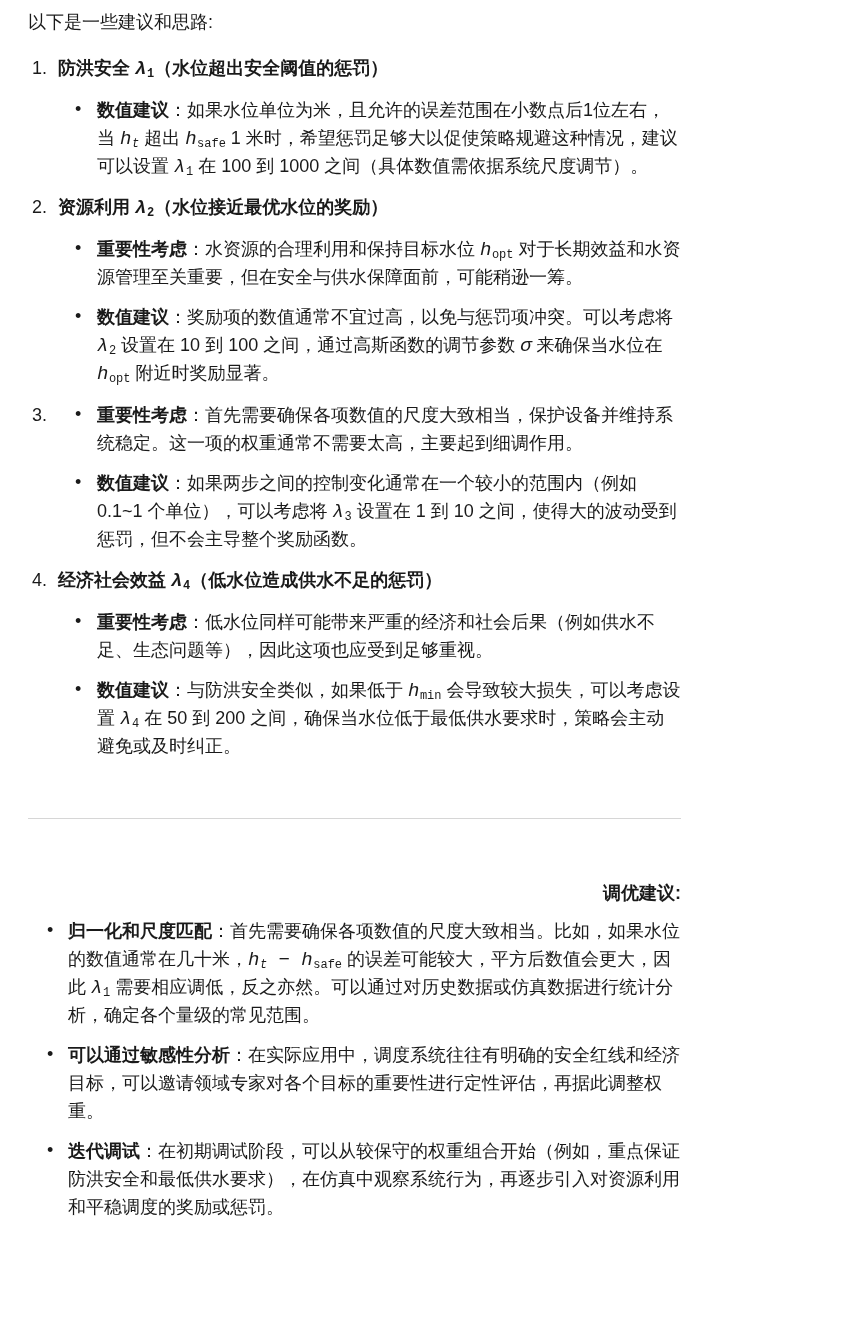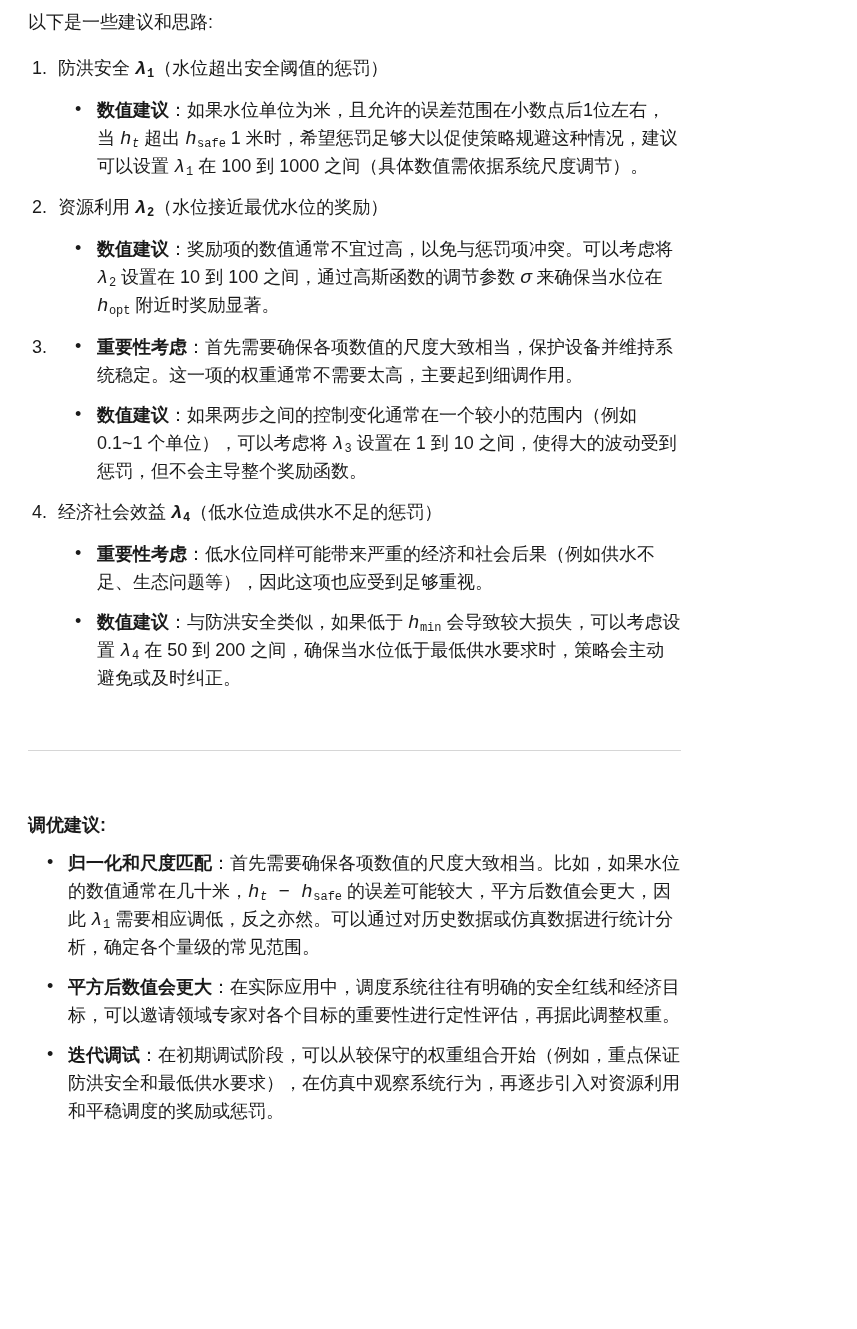--- a/index.html
+++ b/index.html
@@ -45,38 +45,38 @@
   ul.top-bullets{margin:10px 0 12px 0;padding:0 0 0 40px;}
   ul.top-bullets > li::before{left:-21px;}
 
   .blabel{font-weight:700;}
 
   hr.divider{
     border:none;
     border-top:1px solid var(--divider-color);
     margin:58px 0 60px 0;
   }
-  .tuning-heading{font-weight:700;margin:0 0 6px 0;}
+  .tuning-heading{font-weight:700;margin:0 0 6px 0;text-align:right;}
 
   
   .seg-m,.seg-mo{
     font-family:Liberation Mono, monospace;
     font-size:19px;
     line-height:1;
     white-space:nowrap;
   }
   .mvar{font-style:italic;}
   .msub{
     font-size:12px;
     font-style:normal;
     vertical-align:-3px;
     margin-left:0.5px;
   }
   .msub-it{font-style:italic;}
-  .seg-b{font-weight:400;}
+  .seg-b{font-weight:700;}
 </style>
 </head>
 <body>
 
 <div class="page">
 
   <p class="intro">以下是一些建议和思路:</p>
 
   <ol class="num-list">
 
@@ -85,20 +85,21 @@
       <div class="sec-title"><span class="seg-b">防洪安全 </span><span class="seg-m"><span class="mvar">λ</span><span class="msub">1</span></span><span class="seg-b">（水位超出安全阈值的惩罚）</span></div>
       <ul class="bullets">
         <li><span class="blabel">数值建议</span><span class="btext"><span class="seg-t">：如果水位单位为米，且允许的误差范围在小数点后1位左右，当 </span><span class="seg-m"><span class="mvar">h</span><span class="msub msub-it">t</span></span><span class="seg-t"> 超出 </span><span class="seg-m"><span class="mvar">h</span><span class="msub">safe</span></span><span class="seg-t"> 1 米时，希望惩罚足够大以促使策略规避这种情况，建议可以设置 </span><span class="seg-m"><span class="mvar">λ</span><span class="msub">1</span></span><span class="seg-t"> 在 100 到 1000 之间（具体数值需依据系统尺度调节）。</span></span></li>
       </ul>
     </li>
 
     <li>
       <span class="num">2.</span>
       <div class="sec-title"><span class="seg-b">资源利用 </span><span class="seg-m"><span class="mvar">λ</span><span class="msub">2</span></span><span class="seg-b">（水位接近最优水位的奖励）</span></div>
       <ul class="bullets">
+        <li><span class="blabel">重要性考虑</span><span class="btext"><span class="seg-t">：水资源的合理利用和保持目标水位 </span><span class="seg-m"><span class="mvar">h</span><span class="msub">opt</span></span><span class="seg-t"> 对于长期效益和水资源管理至关重要，但在安全与供水保障面前，可能稍逊一筹。</span></span></li>
         <li><span class="blabel">数值建议</span><span class="btext"><span class="seg-t">：奖励项的数值通常不宜过高，以免与惩罚项冲突。可以考虑将 </span><span class="seg-m"><span class="mvar">λ</span><span class="msub">2</span></span><span class="seg-t"> 设置在 10 到 100 之间，通过高斯函数的调节参数 </span><span class="seg-m"><span class="mvar">σ</span></span><span class="seg-t"> 来确保当水位在 </span><span class="seg-m"><span class="mvar">h</span><span class="msub">opt</span></span><span class="seg-t"> 附近时奖励显著。</span></span></li>
       </ul>
     </li>
 
     <li>
       <span class="num">3.</span>
       <ul class="bullets">
         <li><span class="blabel">重要性考虑</span><span class="btext"><span class="seg-t">：首先需要确保各项数值的尺度大致相当，保护设备并维持系统稳定。这一项的权重通常不需要太高，主要起到细调作用。</span></span></li>
         <li><span class="blabel">数值建议</span><span class="btext"><span class="seg-t">：如果两步之间的控制变化通常在一个较小的范围内（例如 0.1~1 个单位），可以考虑将 </span><span class="seg-m"><span class="mvar">λ</span><span class="msub">3</span></span><span class="seg-t"> 设置在 1 到 10 之间，使得大的波动受到惩罚，但不会主导整个奖励函数。</span></span></li>
       </ul>
@@ -114,17 +115,17 @@
     </li>
 
   </ol>
 
   <hr class="divider">
 
   <p class="tuning-heading">调优建议:</p>
 
   <ul class="bullets top-bullets">
     <li><span class="blabel">归一化和尺度匹配</span><span class="btext"><span class="seg-t">：首先需要确保各项数值的尺度大致相当。比如，如果水位的数值通常在几十米，</span><span class="seg-m"><span class="mvar">h</span><span class="msub msub-it">t</span></span><span class="seg-mo"> − </span><span class="seg-m"><span class="mvar">h</span><span class="msub">safe</span></span><span class="seg-t"> 的误差可能较大，平方后数值会更大，因此 </span><span class="seg-m"><span class="mvar">λ</span><span class="msub">1</span></span><span class="seg-t"> 需要相应调低，反之亦然。可以通过对历史数据或仿真数据进行统计分析，确定各个量级的常见范围。</span></span></li>
-    <li><span class="blabel">平方后数值会更大</span><span class="btext"><span class="seg-t">：在实际应用中，调度系统往往有明确的安全红线和经济目标，可以邀请领域专家对各个目标的重要性进行定性评估，再据此调整权重。</span></span></li>
+    <li><span class="blabel">可以通过敏感性分析</span><span class="btext"><span class="seg-t">：在实际应用中，调度系统往往有明确的安全红线和经济目标，可以邀请领域专家对各个目标的重要性进行定性评估，再据此调整权重。</span></span></li>
     <li><span class="blabel">迭代调试</span><span class="btext"><span class="seg-t">：在初期调试阶段，可以从较保守的权重组合开始（例如，重点保证防洪安全和最低供水要求），在仿真中观察系统行为，再逐步引入对资源利用和平稳调度的奖励或惩罚。</span></span></li>
   </ul>
 
 </div>
 
 </body></html>

